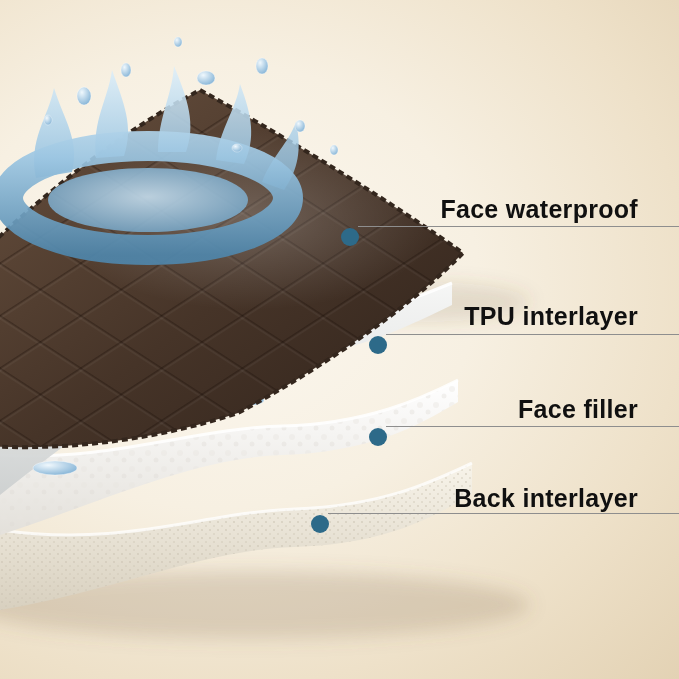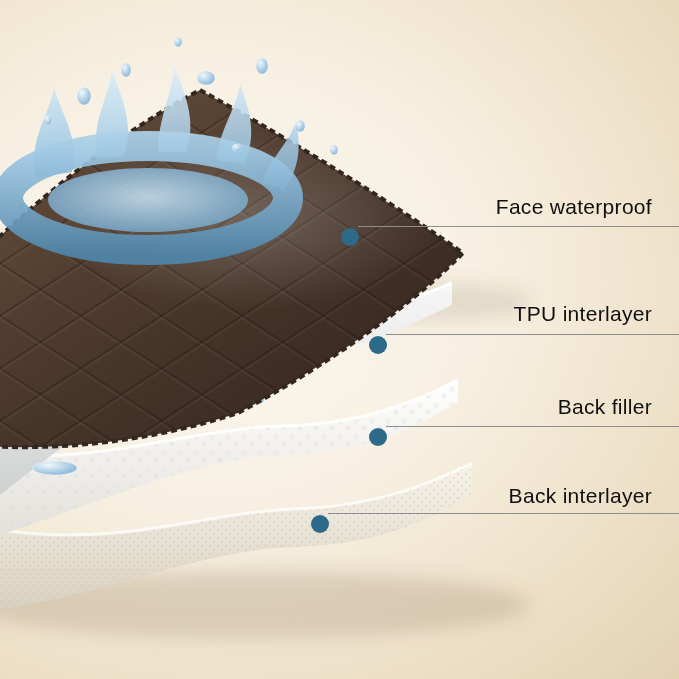--- a/index.html
+++ b/index.html
@@ -4,22 +4,22 @@
 <style>
   html,body{margin:0;padding:0;background:#fff;}
   .stage{
     position:relative;width:679px;height:679px;overflow:hidden;
     background:
       radial-gradient(ellipse at 32% 42%, #fcf8f0 0%, #f7f0e2 40%, #eee1c9 72%, #e3d2b4 100%);
     font-family:"Liberation Sans", sans-serif;
   }
   .stage svg{position:absolute;left:0;top:0;}
   .callout-label{
-    position:absolute;right:27px;
-    font-size:21px;font-weight:400;color:#101010;
+    position:absolute;right:41px;
+    font-size:25px;font-weight:700;color:#101010;
     letter-spacing:.3px;white-space:nowrap;
   }
   .callout-line{position:absolute;height:1px;background:#8e8e8e;}
   .callout-dot{
     position:absolute;width:18px;height:18px;border-radius:50%;
     background:#2d6a89;
   }
 </style>
 </head>
 <body>
@@ -152,21 +152,21 @@
     <span class="callout-dot" style="left:341px;top:228px"></span>
   </div>
 
   <div>
     <span class="callout-label" style="top:302px">TPU interlayer</span>
     <span class="callout-line" style="left:386px;top:334px;width:293px"></span>
     <span class="callout-dot" style="left:369px;top:336px"></span>
   </div>
 
   <div>
-    <span class="callout-label" style="top:395px">Back filler</span>
+    <span class="callout-label" style="top:395px">Face filler</span>
     <span class="callout-line" style="left:386px;top:426px;width:293px"></span>
     <span class="callout-dot" style="left:369px;top:428px"></span>
   </div>
 
   <div>
     <span class="callout-label" style="top:484px">Back interlayer</span>
     <span class="callout-line" style="left:328px;top:513px;width:351px"></span>
     <span class="callout-dot" style="left:311px;top:515px"></span>
   </div>
 

